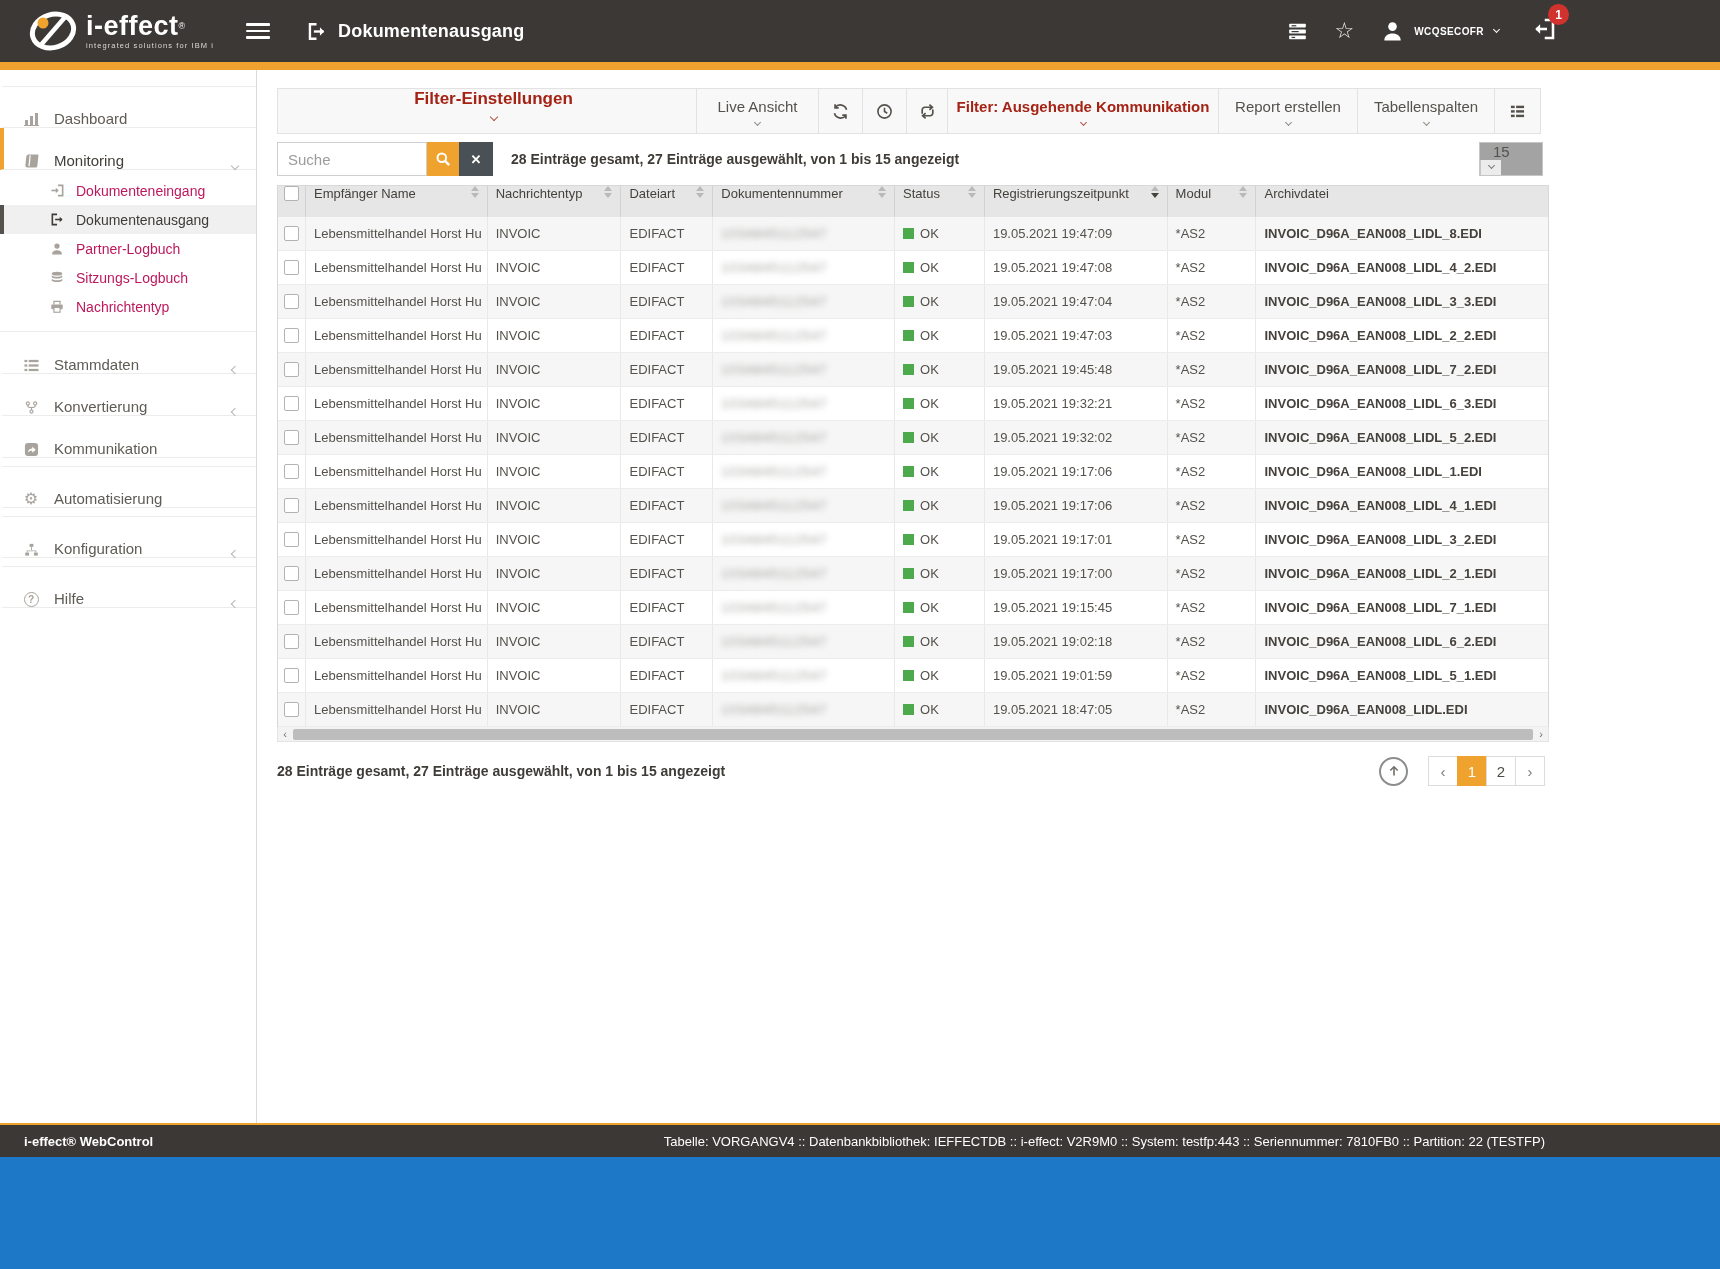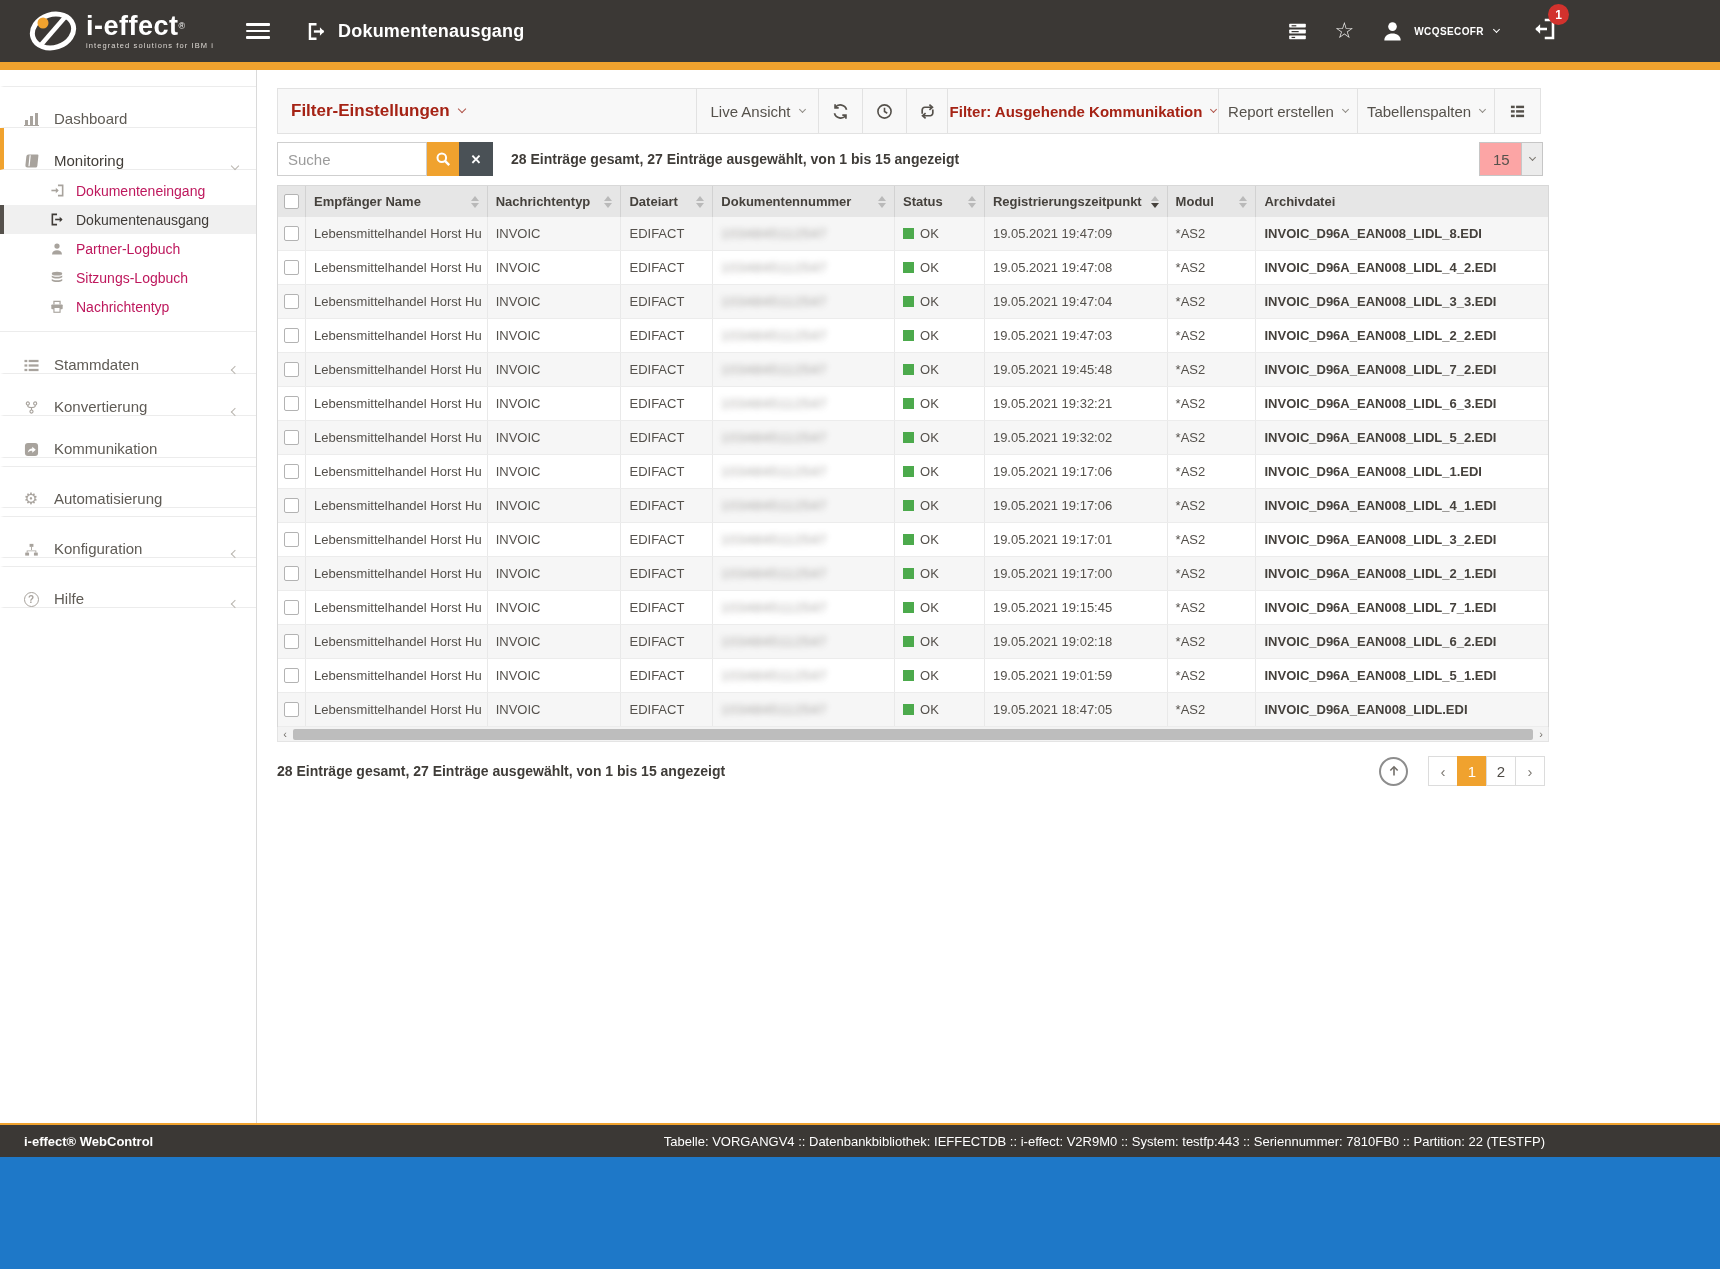--- a/index.html
+++ b/index.html
@@ -62,21 +62,21 @@
   .help-circ { width:15px; height:15px; border:1.6px solid #a8a39d; border-radius:50%; font-size:10px; font-weight:bold;
                color:#a8a39d; display:flex; align-items:center; justify-content:center; }
 
   
   .content { flex:1 1 auto; padding:18px 0 0 20px; position:relative; }
   .cwrap { width:1272px; }
 
   
   .toolbar { display:flex; height:46px; }
   .tbtn { background:#f8f8f8; border:1px solid #e2e2e2; margin-left:-1px; display:flex; align-items:center;
-          justify-content:center; gap:9px; color:#55514b; font-size:15px; cursor:pointer; }
+          justify-content:center; gap:9px; color:#55514b; font-size:15px; cursor:pointer;flex-direction:column; }
   .tbtn:first-child { margin-left:0; }
   .tbtn.filter-main { width:420px; justify-content:flex-start; padding-left:13px; }
   .red-label { color:#a52315; font-weight:bold; }
   .fs-label { font-size:17px; }
   .tbtn .chev { color:#8f8b85; }
   .red-label ~ .chev, .tbtn.red .chev { color:#b0554a; }
   .w-live { width:123px; }
   .w-ic1 { width:45px; } .w-ic2 { width:45px; } .w-ic3 { width:42px; }
   .w-filter { width:272px; }
   .w-report { width:140px; }
@@ -86,30 +86,30 @@
   
   .searchrow { display:flex; align-items:center; margin-top:8px; height:34px; }
   .search-input { width:150px; height:34px; border:1px solid #cfcfcf; padding:0 10px; font-size:15px; color:#55514c;
                   font-family:inherit; outline:none; }
   .search-input::placeholder { color:#9b9b9b; }
   .btn-search { width:32px; height:34px; background:#f0a22e; border:none; display:flex; align-items:center;
                 justify-content:center; color:#fff; cursor:pointer; }
   .btn-clear { width:34px; height:34px; background:#4a5156; border:none; color:#fff; font-size:13px; font-weight:bold;
                display:flex; align-items:center; justify-content:center; cursor:pointer; }
   .summary { margin-left:18px; font-size:14px; font-weight:bold; color:#3f3c38; }
-  .pgsize { margin-left:auto; margin-right:6px; width:64px; height:34px; border:1px solid #c6c6c6; background:#fca5a5;
-            display:flex; align-items:center; cursor:pointer; }
+  .pgsize { margin-left:auto; margin-right:6px; width:64px; height:34px; border:1px solid #c6c6c6; background:#a3a3a3;
+            display:flex; align-items:flex-start; cursor:pointer;flex-direction:column; }
   .pgsize .val { flex:1; padding-left:13px; font-size:15px; color:#55514c; }
   .pgsize .arr { width:21px; height:100%; border-left:1px solid #c6c6c6; background:#ececec; display:flex;
                  align-items:center; justify-content:center; color:#7a766f; }
 
   
   .tbl { margin-top:9px; border:1px solid #d8d8d8; border-bottom:none; }
   .thead { display:flex; background:#e6e6e6; height:31px; }
-  .th { display:flex; align-items:center; padding:0 8px; font-size:13px; font-weight:bold; color:#45413c;
+  .th { display:flex; align-items:flex-start; padding:0 8px; font-size:13px; font-weight:normal; color:#45413c;
         border-right:1px solid #d2d2d2; cursor:pointer; overflow:hidden; white-space:nowrap; }
   .th:last-child { border-right:none; }
   .sorts { display:flex; flex-direction:column; gap:2px; margin-left:auto; padding-left:6px; }
   .tri-up { width:0; height:0; border-left:4px solid transparent; border-right:4px solid transparent; border-bottom:5px solid #b9b9b9; }
   .tri-down { width:0; height:0; border-left:4px solid transparent; border-right:4px solid transparent; border-top:5px solid #b9b9b9; }
   .sorted .tri-down { border-top-color:#45413c; }
   .trow { display:flex; height:34px; border-bottom:1px solid #ececec; background:#fff; cursor:pointer; }
   #rows .trow:nth-child(odd) { background:#f6f6f6; }
   .td { display:flex; align-items:center; padding:0 8px; font-size:13px; color:#55514c; border-right:1px solid #e9e9e9;
         overflow:hidden; white-space:nowrap; }

